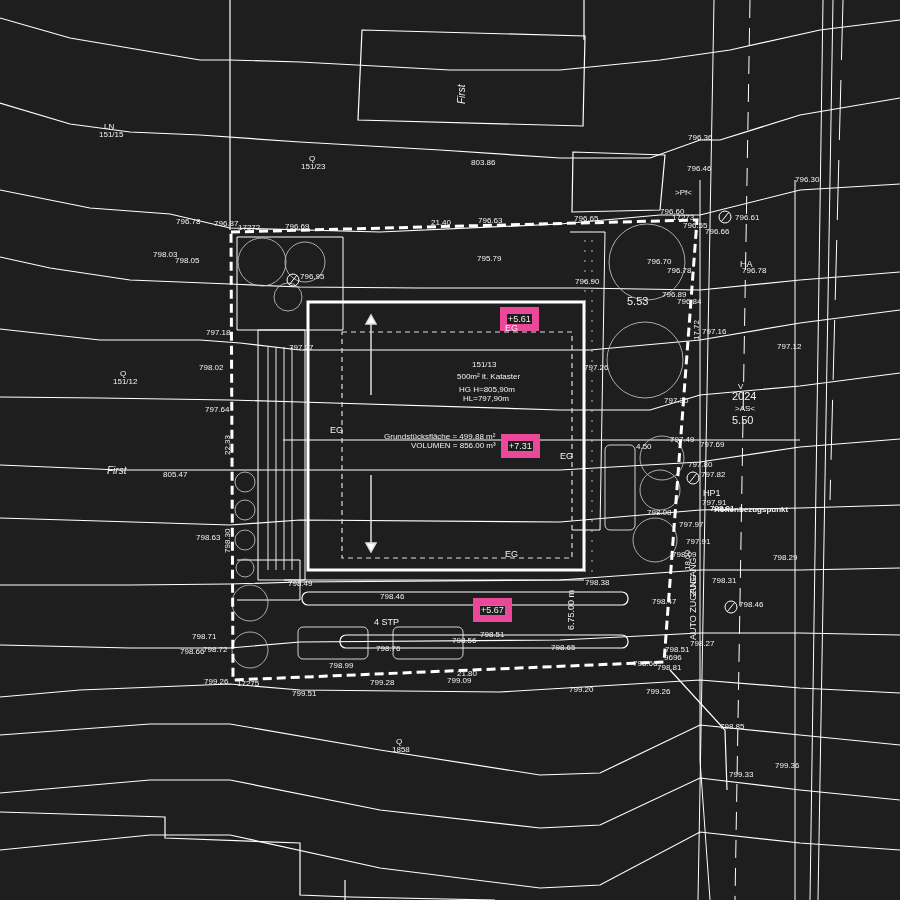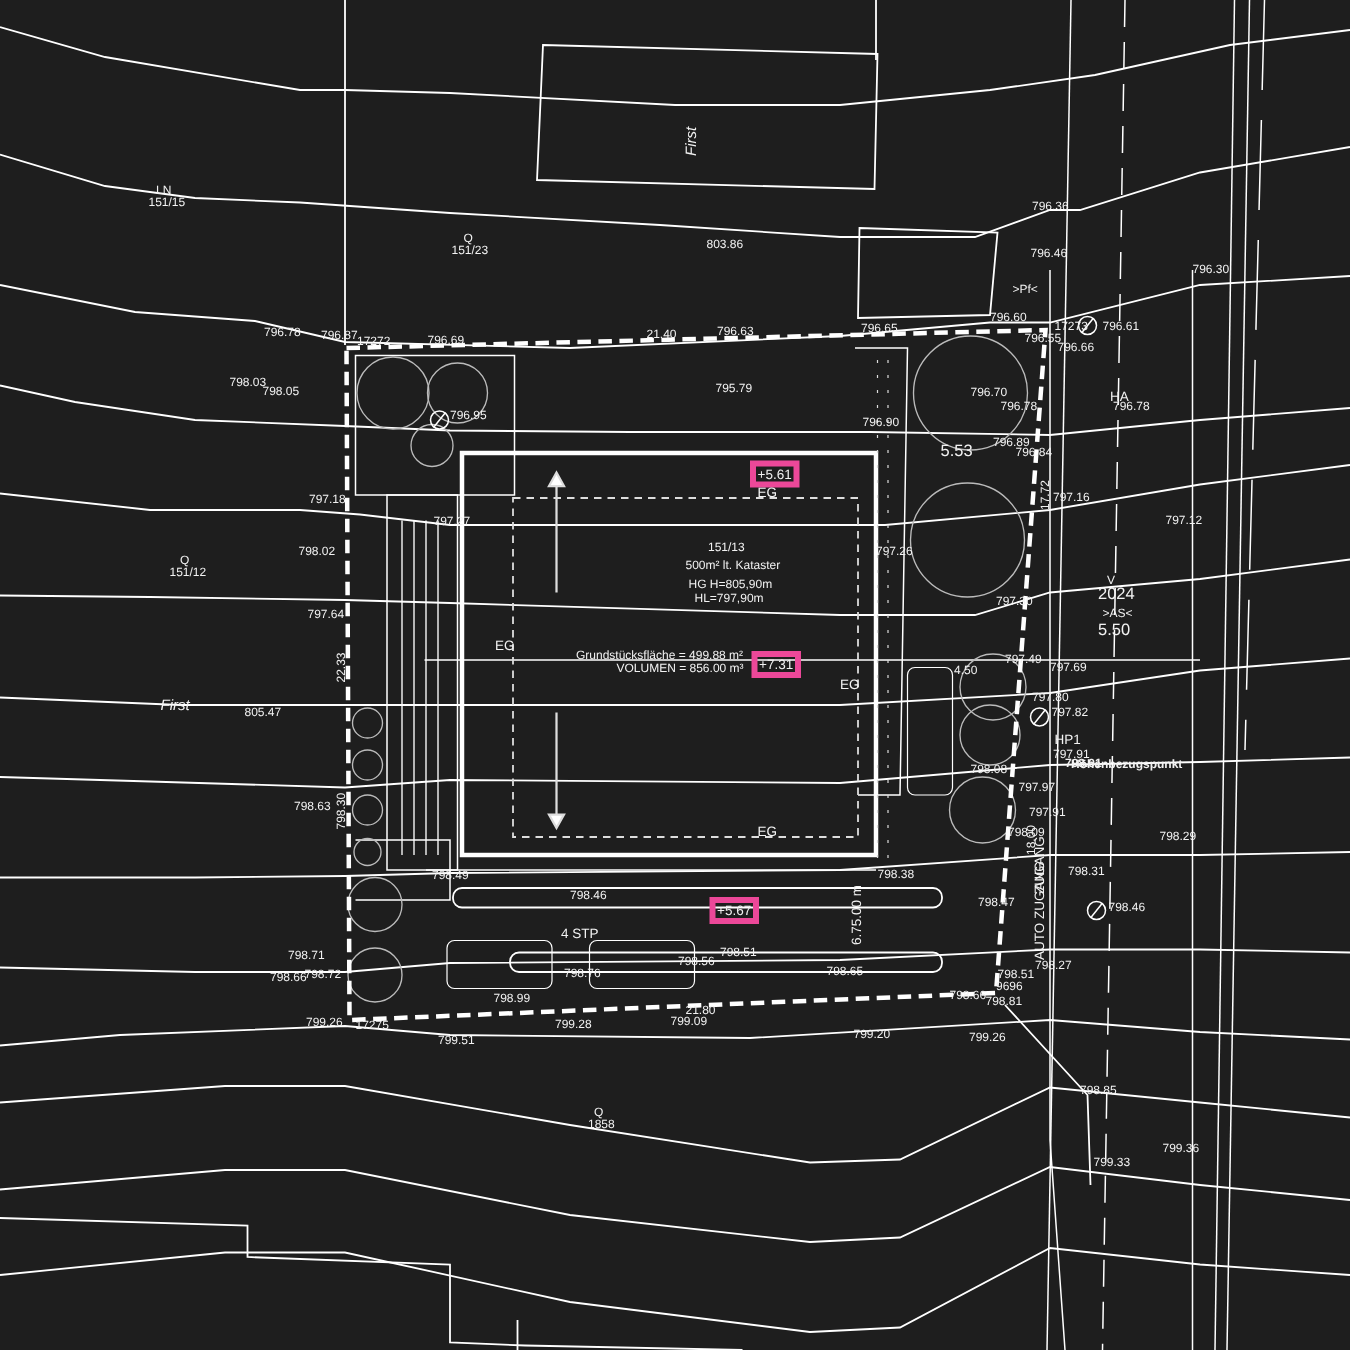--- a/index.html
+++ b/index.html
@@ -2,21 +2,21 @@
 <html><head>
 <meta charset="utf-8">
 <style>
   html, body { margin:0; padding:0; background:#1e1e1e; }
   #canvas { position:relative; width:900px; height:900px; overflow:hidden; background:#1e1e1e; }
   svg { position:absolute; left:0; top:0; }
   .lbl { position:absolute; color:#f2f2f2; font-family:"Liberation Sans", sans-serif; font-size:8px; line-height:9px; white-space:nowrap; }
   .lbl.md { font-size:9px; line-height:10px; }
   .lbl.lg { font-size:11px; line-height:12px; }
   .lbl.it { font-style:italic; font-size:10px; }
-  .lbl.box { border:4px solid #ec4899; padding:0 1px; }
+  .lbl.box { border:7px solid #ec4899; padding:0 1px; }
   .lbl.rot { transform-origin:left top; transform:rotate(-90deg); }
   .lbl.ctr { text-align:center; }
 </style>
 </head>
 <body>
 
 <div id="canvas">
   <svg width="900" height="900" viewBox="0 0 900 900">
     <g fill="none" stroke="#ffffff" stroke-width="1.2">
 
@@ -165,21 +165,21 @@
   <span class="lbl" style="left:440px;top:669px;margin-left:17px;">21.80</span>
   <span class="lbl rot" style="left:223px;top:455px;">22.33</span>
   <span class="lbl rot" style="left:223px;top:553px;">798.30</span>
   <span class="lbl rot" style="left:692px;top:340px;">17.72</span>
   <span class="lbl rot" style="left:683px;top:570px;">18.00</span>
   <span class="lbl md rot" style="left:566px;top:630px;">6.75.00 m</span>
   <span class="lbl lg" style="left:627px;top:295px;">5.53</span>
   <span class="lbl" style="left:636px;top:442px;">4.50</span>
 
   <span class="lbl" style="left:238px;top:223px;">17272</span>
-  <span class="lbl" style="left:703px;top:213px;">17273</span>
+  <span class="lbl" style="left:672px;top:213px;">17273</span>
   <span class="lbl" style="left:237px;top:679px;">17275</span>
   <span class="lbl" style="left:664px;top:653px;">9696</span>
 
   <span class="lbl" style="left:176px;top:217px;">796.78</span>
   <span class="lbl" style="left:214px;top:219px;">796.87</span>
   <span class="lbl" style="left:285px;top:222px;">796.69</span>
   <span class="lbl" style="left:478px;top:216px;">796.63</span>
   <span class="lbl" style="left:574px;top:214px;">796.65</span>
   <span class="lbl" style="left:660px;top:207px;">796.60</span>
   <span class="lbl" style="left:735px;top:213px;">796.61</span>

